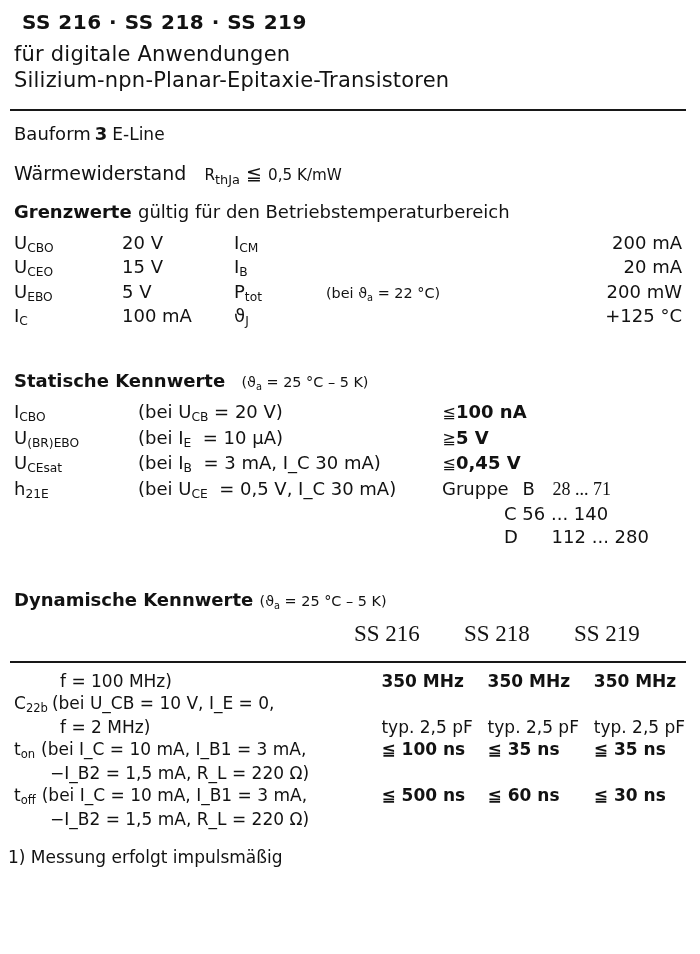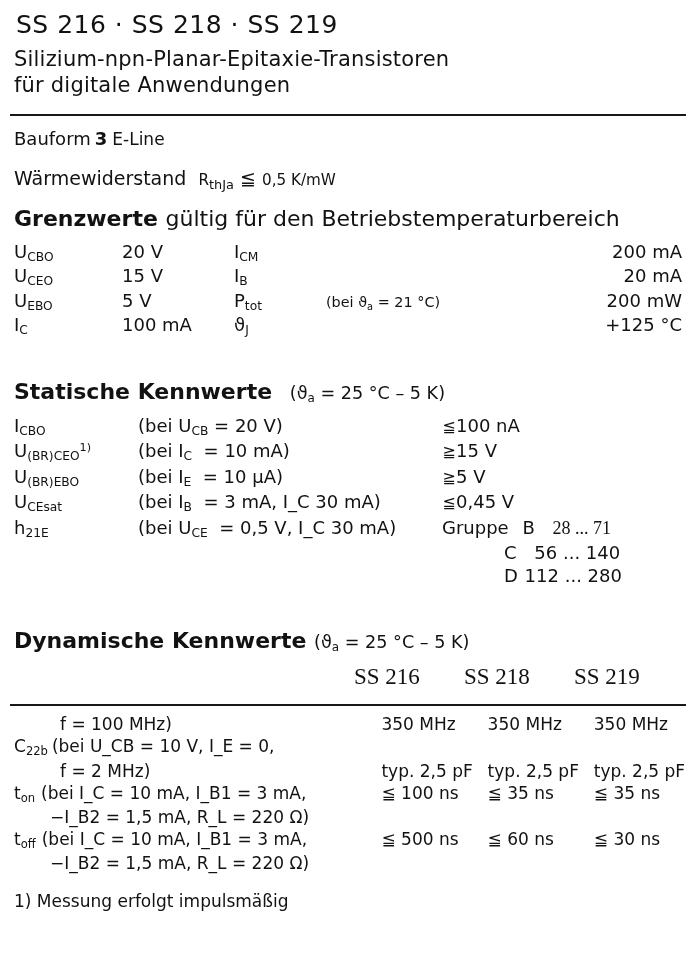--- a/index.html
+++ b/index.html
@@ -16,38 +16,38 @@
     overflow: hidden;
   }
   .page {
     width: 700px;
     height: 954px;
     position: relative;
     padding: 0;
     box-sizing: border-box;
   }
   
-  .bold { font-weight: normal; }
+  .bold { font-weight: bold; }
   .sub {
     font-size: 0.68em;
     vertical-align: -0.28em;
     letter-spacing: 0;
   }
   .supr {
     font-size: 0.62em;
     vertical-align: 0.5em;
   }
   .small { font-size: 0.80em; }
 
   
   .title {
-    font-size: 25px;
-    font-weight: normal;
+    font-size: 20px;
+    font-weight: bold;
     letter-spacing: 0.5px;
-    padding: 10px 0 2px 16px;
+    padding: 10px 0 2px 22px;
   }
   .subtitle {
     font-size: 21px;
     line-height: 1.22;
     padding: 6px 0 0 14px;
     letter-spacing: 0.2px;
   }
   .rule-main {
     margin: 16px 14px 0 10px;
     border-top: 2.5px solid #181818;
@@ -64,21 +64,21 @@
     padding: 12px 0 0 14px;
   }
   .bauform .num { font-weight: bold; padding-left: 4px; }
   .bauform .eline { padding-left: 5px; font-size: 17px; }
 
   .thermal {
     font-size: 19px;
     padding: 18px 0 0 14px;
   }
   .sect-head {
-    font-size: 22px;
+    font-size: 18px;
     font-weight: bold;
     padding: 14px 0 0 14px;
   }
   .sect-head .reg { font-weight: normal; }
 
   
   table.t {
     border-collapse: collapse;
     font-size: 18px;
     margin-left: 14px;
@@ -125,43 +125,43 @@
     padding: 0 0 2px 0;
     white-space: nowrap;
   }
   .dc0 { width: 340px; }
   .dc1 { width: 110px; text-align: left; }
   .dc2 { width: 110px; text-align: left; }
   .dc3 { width: 110px; text-align: left; }
   .colhead td { font-weight: normal; font-size: 23px; padding-bottom: 4px; font-family: Liberation Serif, serif;}
   .footnote {
     font-size: 17px;
-    padding: 16px 0 0 14px;
+    padding: 16px 0 0 8px;
   }
 </style>
 </head>
 <body>
 
 <div class="page">
 
   <div class="title">SS 216 · SS 218 · SS 219</div>
   <div class="subtitle">
+    <div>für digitale Anwendungen</div>
     <div>Silizium-npn-Planar-Epitaxie-Transistoren</div>
-    <div>für digitale Anwendungen</div>
   </div>
 
   <div class="rule-main"></div>
 
   <div class="bauform">
     <span>Bauform</span><span class="num">3</span><span class="eline">E-Line</span>
   </div>
 
   <div class="thermal">
     <span>Wärmewiderstand</span>
-    <span style="margin-left:6px;">
+    <span style="margin-left:12px;">
       <span class="small">R</span><span class="sub">thJa</span>
       <span>≦</span>
       <span class="small">0,5 K/mW</span>
     </span>
   </div>
 
   <div class="sect-head">
     <span>Grenzwerte</span>
     <span class="reg">gültig für den Betriebstemperaturbereich</span>
   </div>
@@ -181,21 +181,21 @@
       <td class="c-sym"><span>U</span><span class="sub">CEO</span></td>
       <td class="c-val"><span>15 V</span></td>
       <td class="c-sym2"><span>I</span><span class="sub">B</span></td>
       <td class="c-note"></td>
       <td class="c-right"><span>20 mA</span></td>
     </tr>
     <tr>
       <td class="c-sym"><span>U</span><span class="sub">EBO</span></td>
       <td class="c-val"><span>5 V</span></td>
       <td class="c-sym2"><span>P</span><span class="sub">tot</span></td>
-      <td class="c-note"><span class="small"><span>(bei ϑ</span><span class="sub">a</span><span> = 21 °C)</span></span></td>
+      <td class="c-note"><span class="small"><span>(bei ϑ</span><span class="sub">a</span><span> = 22 °C)</span></span></td>
       <td class="c-right"><span>200 mW</span></td>
     </tr>
     <tr>
       <td class="c-sym"><span>I</span><span class="sub">C</span></td>
       <td class="c-val"><span>100 mA</span></td>
       <td class="c-sym2"><span>ϑ</span><span class="sub">J</span></td>
       <td class="c-note"></td>
       <td class="c-right"><span>+125 °C</span></td>
     </tr>
   </tbody>
@@ -209,25 +209,20 @@
   </div>
 
   <div class="gap-s"></div>
 
   <table class="static-tbl">
     <tbody>
         <tr>
       <td class="sc1"><span>I</span><span class="sub">CBO</span></td>
       <td class="sc2"><span><span>(bei U</span><span class="sub">CB</span>&nbsp;<span>=</span>&nbsp;<span>20 V)</span></span></td>
       <td class="sc3"><span class="le">≦</span><span class="bold">100 nA</span></td>
-    </tr>
-    <tr>
-      <td class="sc1"><span>U</span><span class="sub">(BR)CEO</span><span class="supr">1)</span></td>
-      <td class="sc2"><span><span>(bei I</span><span class="sub">C</span>&nbsp;&nbsp;<span>=</span>&nbsp;<span>10 mA)</span></span></td>
-      <td class="sc3"><span class="le">≧</span><span class="bold">15 V</span></td>
     </tr>
     <tr>
       <td class="sc1"><span>U</span><span class="sub">(BR)EBO</span></td>
       <td class="sc2"><span><span>(bei I</span><span class="sub">E</span>&nbsp;&nbsp;<span>=</span>&nbsp;<span>10 µA)</span></span></td>
       <td class="sc3"><span class="le">≧</span><span class="bold">5 V</span></td>
     </tr>
     <tr>
       <td class="sc1"><span>U</span><span class="sub">CEsat</span></td>
       <td class="sc2"><span><span>(bei I</span><span class="sub">B</span>&nbsp;&nbsp;<span>=</span>&nbsp;<span>3 mA, I_C 30 mA)</span></span></td>
       <td class="sc3"><span class="le">≦</span><span class="bold">0,45 V</span></td>
@@ -239,29 +234,29 @@
         <span>Gruppe</span>
         <span style="margin-left:8px;">B</span>
         <span style="margin-left:12px;font-family:Liberation Serif, serif;">28 ... 71</span>
       </td>
     </tr>
     <tr>
       <td class="sc1"></td>
       <td class="sc2"></td>
       <td class="sc3" style="padding-left:66px !important;">
         <span>C</span>
-        <span style="margin-left:12px;">56 ... 140</span>
+        <span style="">56 ... 140</span>
       </td>
     </tr>
     <tr>
       <td class="sc1"></td>
       <td class="sc2"></td>
       <td class="sc3" style="padding-left:66px !important;">
         <span>D</span>
-        <span style="margin-left:1px;">112 ... 280</span>
+        <span style="margin-left:28px;">112 ... 280</span>
       </td>
     </tr>
   </tbody>
     </table>
 
   <div class="gap-l"></div>
 
   <div class="sect-head">
     <span>Dynamische Kennwerte</span>
     <span class="reg small"><span>(ϑ</span><span class="sub">a</span><span> = 25 °C – 5 K)</span></span>

